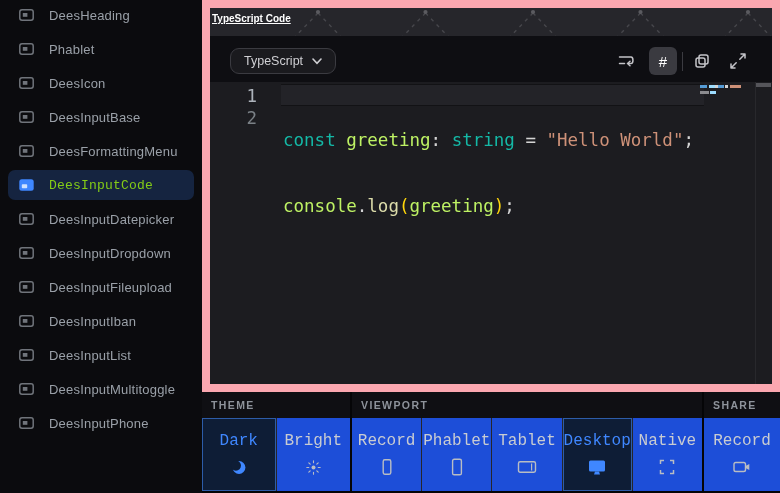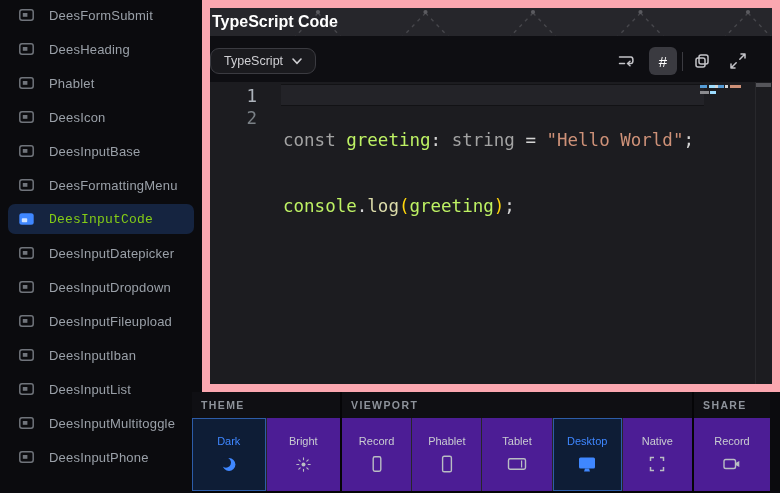--- a/index.html
+++ b/index.html
@@ -11,81 +11,72 @@
   #sidebar { position:absolute; left:0; top:0; width:202px; height:493px; background:#0b0b0e; padding-top:0; overflow:hidden; }
   .srow { height:30px; margin:0 8px 4px 8px; display:flex; align-items:center; padding-left:10px; border-radius:7px; color:#70747b; cursor:pointer; }
   .srow .slb { margin-left:14px; font-size:13px; color:#9aa0a8; letter-spacing:.2px; }
   .srow.selected { background:#152440; }
   .srow.selected .slb { color:#84cc16;font-family:Liberation Mono, monospace; }
   .sic { display:flex; align-items:center; }
 
   
   #demo-frame { position:absolute; left:202px; top:0; width:578px; height:392px; border:8px solid #fba7b0; background:#26262b; }
   .demo-header { position:relative; height:28px; width:562px; overflow:hidden; background:#26262b; }
-  .demo-title { position:absolute; left:2px; top:5px; font-size:16px; font-weight:700; color:#ffffff; z-index:2; }
+  .demo-title { position:absolute; left:2px; top:5px; font-size:10px; font-weight:700; color:#ffffff; z-index:2;text-decoration:underline; }
   .pattern-svg { position:absolute; left:0; top:0; }
 
   
   #code-component { position:relative; width:562px; height:348px; background:#0e0e12; }
-  .cc-toolbar { height:46px; display:flex; align-items:center; padding:4px 20px 0 0;border-radius:20px; }
+  .cc-toolbar { height:46px; display:flex; align-items:center; padding:4px 20px 0 20px;border-radius:20px; }
   .lang-select { height:26px; display:flex; align-items:center; gap:9px; padding:0 13px; border:1px solid #3b3b41; border-radius:9px; background:#1a1a1e; color:#cfcfd3; font-size:12.5px; cursor:pointer; }
   .cc-spacer { flex:1; }
   .icon-btn { width:28px; height:28px; display:flex; align-items:center; justify-content:center; color:#c3c3c8; cursor:pointer; border-radius:6px; }
   .icon-btn.active { background:#3a3a40; color:#ffffff; font-size:15px; font-weight:400; }
   .tb-sep { width:1px; height:19px; background:#3b3b41; margin:0 5px; }
   .cc-toolbar .icon-btn + .icon-btn { margin-left:8px; }
   .hash-glyph { font-size:15px; line-height:1; font-family:"Liberation Sans",sans-serif; }
 
   
   #editor { position:relative; width:562px; height:302px; background:#1c1c20; overflow:hidden;
     font-family:"DejaVu Sans Mono", monospace; font-size:17.5px; line-height:22px; cursor:text; }
   .active-line { position:absolute; left:71px; top:2px; width:423px; height:22px; background:#232328; border-top:1px solid #121215; border-bottom:1px solid #121215; }
   .gutter { position:absolute; left:0; top:3px; width:47px; text-align:right; }
   .gutter .ln { display:block; height:22px; color:#7a8086; }
   .gutter .ln.cur { color:#adb3bb; }
   .code-lines { position:absolute; left:73px; top:3px; white-space:pre; }
   .cl { display:block; height:22px; }
-  .c-kw{color:#a3a3a3} .c-var{color:#bef264} .c-pln{color:#d4d4d4}
+  .c-kw{color:#14b8a6} .c-var{color:#bef264} .c-pln{color:#d4d4d4}
   .c-str{color:#ce9178} .c-fn{color:#dcdcaa} .c-brk{color:#ffd70b}
 
   
   .minimap { position:absolute; left:490px; top:3px; width:54px; }
   .mm-row { display:flex; height:3px; margin-bottom:3px; }
   .mm-row i { display:block; height:3px; }
   .scrolltrack { position:absolute; right:0; top:0; width:17px; height:302px; border-left:1px solid #28282c; }
   .scrollthumb { position:absolute; right:1px; top:1px; width:15px; height:4px; background:#55555a; cursor:pointer; }
 
   
-  #bottom-toolbar { position:absolute; left:192px; top:392px; width:578px; height:101px; background:#050507; display:flex; gap:2px; }
+  #bottom-toolbar { position:absolute; left:202px; top:392px; width:578px; height:101px; background:#050507; display:flex; gap:2px; }
   .tb-group { display:flex; flex-direction:column; }
   .tb-group-label { height:26px; display:flex; align-items:center; padding-left:9px; background:#0f0f13; color:#8e939b; font-size:10.5px; font-weight:700; letter-spacing:1.4px; }
   .tb-buttons { display:flex; height:73px; }
-  .tb-btn { flex:1; background:#4c1d95; display:flex; flex-direction:column; align-items:center; justify-content:center; gap:7px; cursor:pointer; color:#b9bdc3; }
+  .tb-btn { flex:1; background:#1d4ed8; display:flex; flex-direction:column; align-items:center; justify-content:center; gap:7px; cursor:pointer; color:#b9bdc3; }
   .tb-btn + .tb-btn { border-left:1px solid #26262b; }
-  .tb-btn .tb-lbl { font-size:11px; color:#c9ccd1; }
+  .tb-btn .tb-lbl { font-size:16px; color:#c9ccd1;font-family:Liberation Mono, monospace; }
   .tb-btn.selected { background:#0e1d36; box-shadow:inset 0 0 0 1px #2d5ca8; color:#3f87ff; }
   .tb-btn.selected .tb-lbl { color:#3f87ff; }
   .g-theme { width:148px; } .g-viewport { width:350px; } .g-share { flex:1; }
   .tb-icon { height:20px; display:flex; align-items:center; justify-content:center; }
 </style>
 </head>
 <body>
 
 <div id="app">
 
   <div id="sidebar">
-    <div class="srow">
-      <span class="sic">
-          <svg width="17" height="16" viewBox="0 0 17 16">
-            <rect x="1.8" y="2.8" width="13.4" height="10.4" rx="2.2" fill="none" stroke="currentColor" stroke-width="1.5"></rect>
-            <rect x="4.8" y="6" width="4.6" height="3.8" fill="currentColor"></rect>
-          </svg>
-        </span>
-      <span class="slb">DeesFormSubmit</span>
-    </div>
     <div class="srow">
       <span class="sic">
           <svg width="17" height="16" viewBox="0 0 17 16">
             <rect x="1.8" y="2.8" width="13.4" height="10.4" rx="2.2" fill="none" stroke="currentColor" stroke-width="1.5"></rect>
             <rect x="4.8" y="6" width="4.6" height="3.8" fill="currentColor"></rect>
           </svg>
         </span>
       <span class="slb">DeesHeading</span>
     </div>
     <div class="srow">

